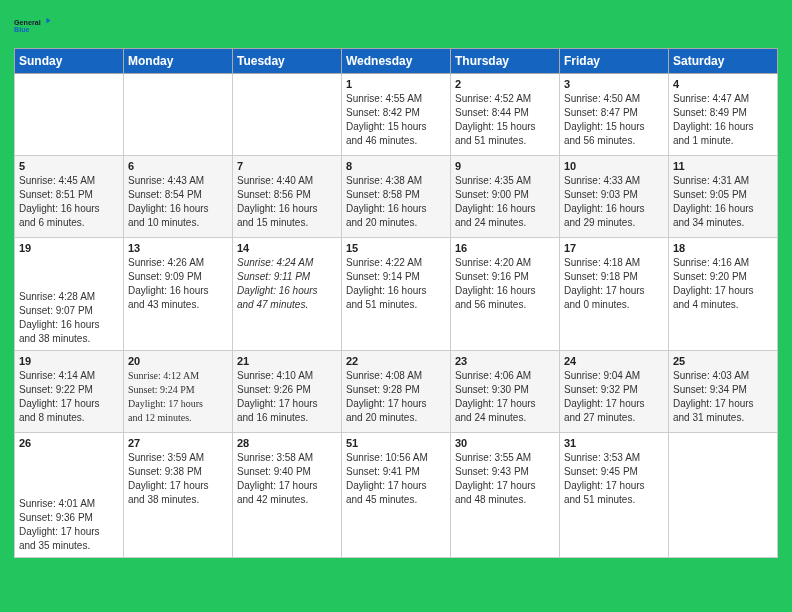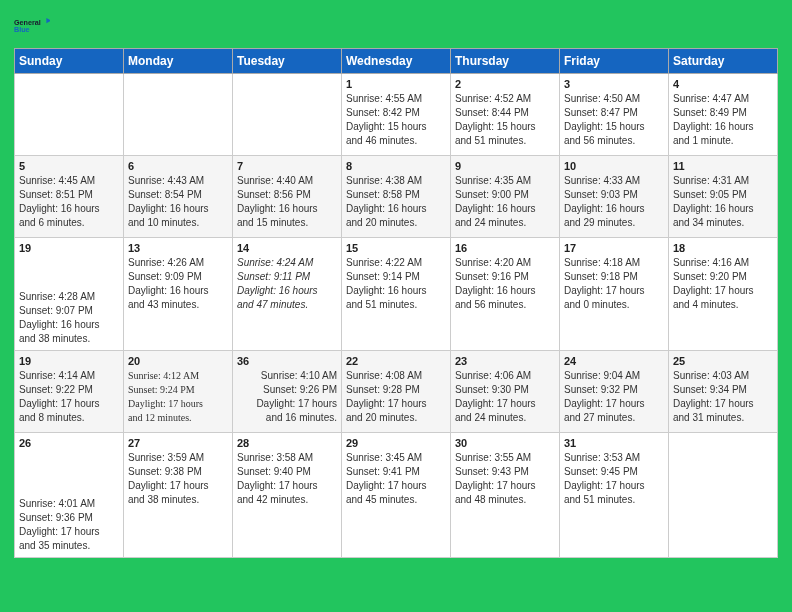--- a/index.html
+++ b/index.html
@@ -256,22 +256,22 @@
 and 8 minutes.</div>
           </td>
           <td>
             <span class="day-number">20</span>
             <div class="day-info" style="white-space: pre-line; font-family: Liberation Serif, serif;">Sunrise: 4:12 AM
 Sunset: 9:24 PM
 Daylight: 17 hours
 and 12 minutes.</div>
           </td>
           <td>
-            <span class="day-number">36</span>
-            <div class="day-info" style="white-space: pre-line; text-align: right;">Sunrise: 4:10 AM
+            <span class="day-number">21</span>
+            <div class="day-info" style="white-space: pre-line;">Sunrise: 4:10 AM
 Sunset: 9:26 PM
 Daylight: 17 hours
 and 16 minutes.</div>
           </td>
           <td>
             <span class="day-number">22</span>
             <div class="day-info" style="white-space: pre-line;">Sunrise: 4:08 AM
 Sunset: 9:28 PM
 Daylight: 17 hours
 and 20 minutes.</div>
@@ -314,22 +314,22 @@
 and 38 minutes.</div>
           </td>
           <td>
             <span class="day-number">28</span>
             <div class="day-info" style="white-space: pre-line;">Sunrise: 3:58 AM
 Sunset: 9:40 PM
 Daylight: 17 hours
 and 42 minutes.</div>
           </td>
           <td>
-            <span class="day-number">29</span>
-            <div class="day-info" style="white-space: pre-line;">Sunrise: 3:45 AM
+            <span class="day-number">51</span>
+            <div class="day-info" style="white-space: pre-line;">Sunrise: 10:56 AM
 Sunset: 9:41 PM
 Daylight: 17 hours
 and 45 minutes.</div>
           </td>
           <td>
             <span class="day-number">30</span>
             <div class="day-info" style="white-space: pre-line;">Sunrise: 3:55 AM
 Sunset: 9:43 PM
 Daylight: 17 hours
 and 48 minutes.</div>

